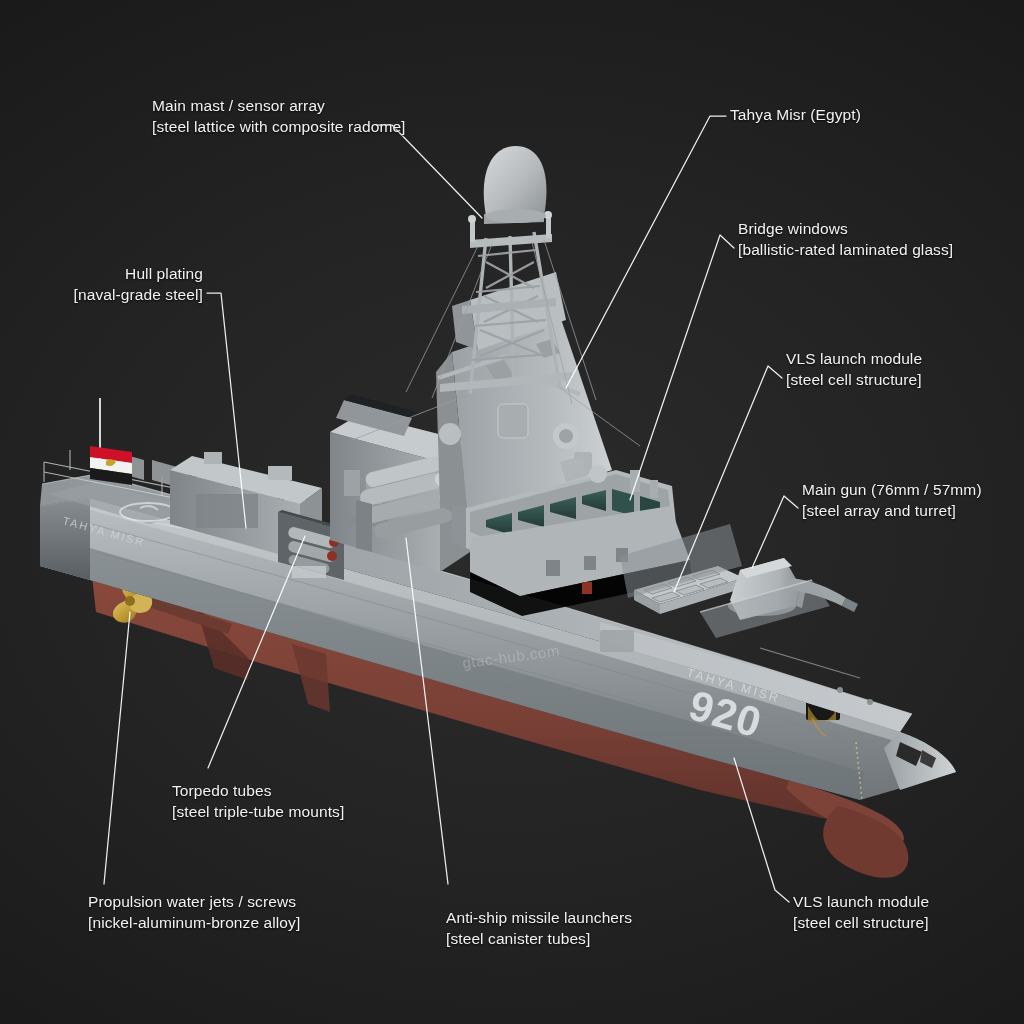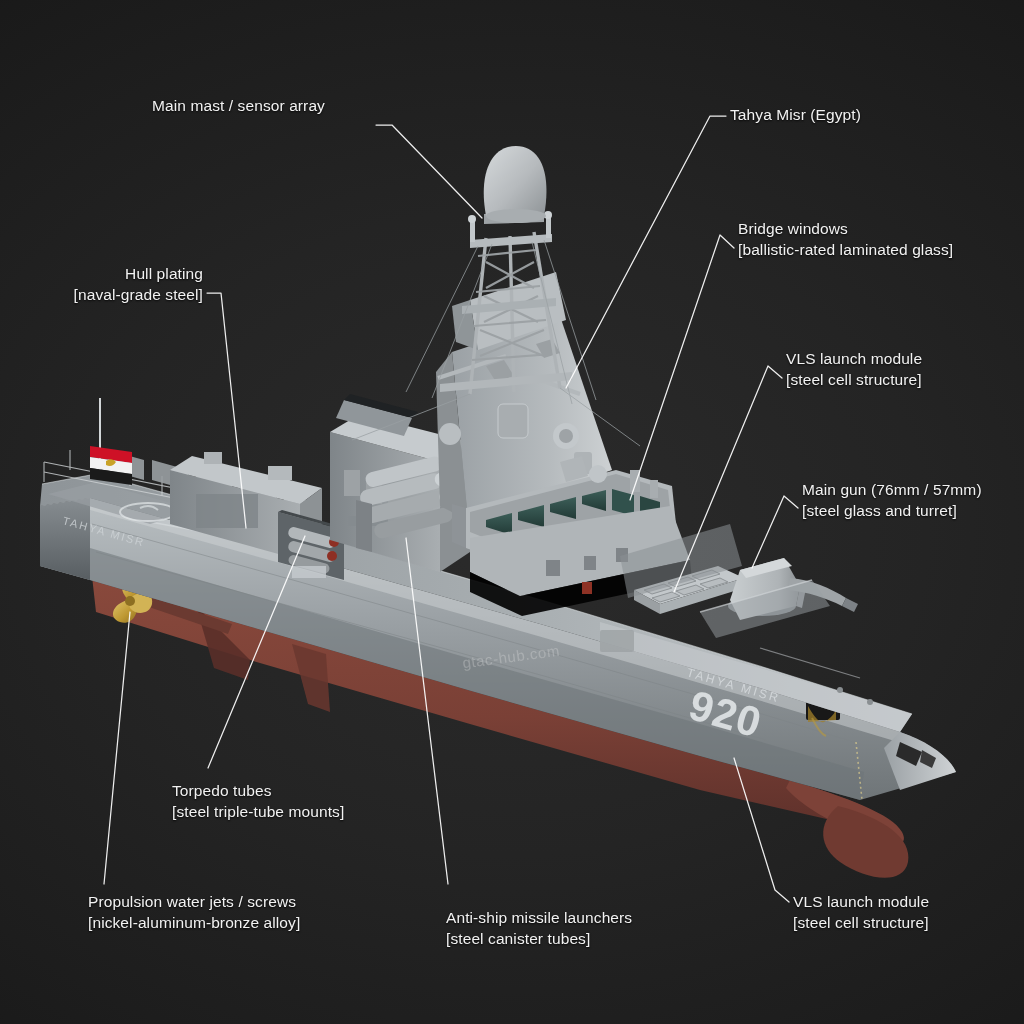--- a/index.html
+++ b/index.html
@@ -405,35 +405,36 @@
         <path d="M 208 768 L 305 536"></path>
         <path d="M 104 884 L 130 612"></path>
         <path d="M 448 884 L 406 538"></path>
         <path d="M 789 902 L 775 890 L 734 758"></path>
       </g>
   </svg>
 
   <div id="annot-layer">
       <div class="annot center-al" style="left: 152px; top: 96px; width: 222px;">
         <span class="ttl">Main mast / sensor array</span>
+        <span class="sub">[steel lattice with composite radome]</span>
       </div>
       <div class="annot left-al" style="left: 730px; top: 105px; width: 180px;">
         <span class="ttl">Tahya Misr (Egypt)</span>
       </div>
       <div class="annot center-al" style="left: 738px; top: 219px; width: 228px;">
         <span class="ttl">Bridge windows</span>
         <span class="sub">[ballistic-rated laminated glass]</span>
       </div>
       <div class="annot left-al" style="left: 786px; top: 349px; width: 200px;">
         <span class="ttl">VLS launch module</span>
         <span class="sub">[steel cell structure]</span>
       </div>
       <div class="annot center-al" style="left: 802px; top: 480px; width: 200px;">
         <span class="ttl">Main gun (76mm / 57mm)</span>
-        <span class="sub">[steel glass and turret]</span>
+        <span class="sub">[steel array and turret]</span>
       </div>
       <div class="annot right-al" style="left: 55px; top: 264px; width: 148px;">
         <span class="ttl">Hull plating</span>
         <span class="sub">[naval-grade steel]</span>
       </div>
       <div class="annot center-al" style="left: 172px; top: 771px; width: 195px; margin-top: 10px;">
         <span class="ttl">Torpedo tubes</span>
         <span class="sub">[steel triple-tube mounts]</span>
       </div>
       <div class="annot center-al" style="left: 88px; top: 892px; width: 226px;">

